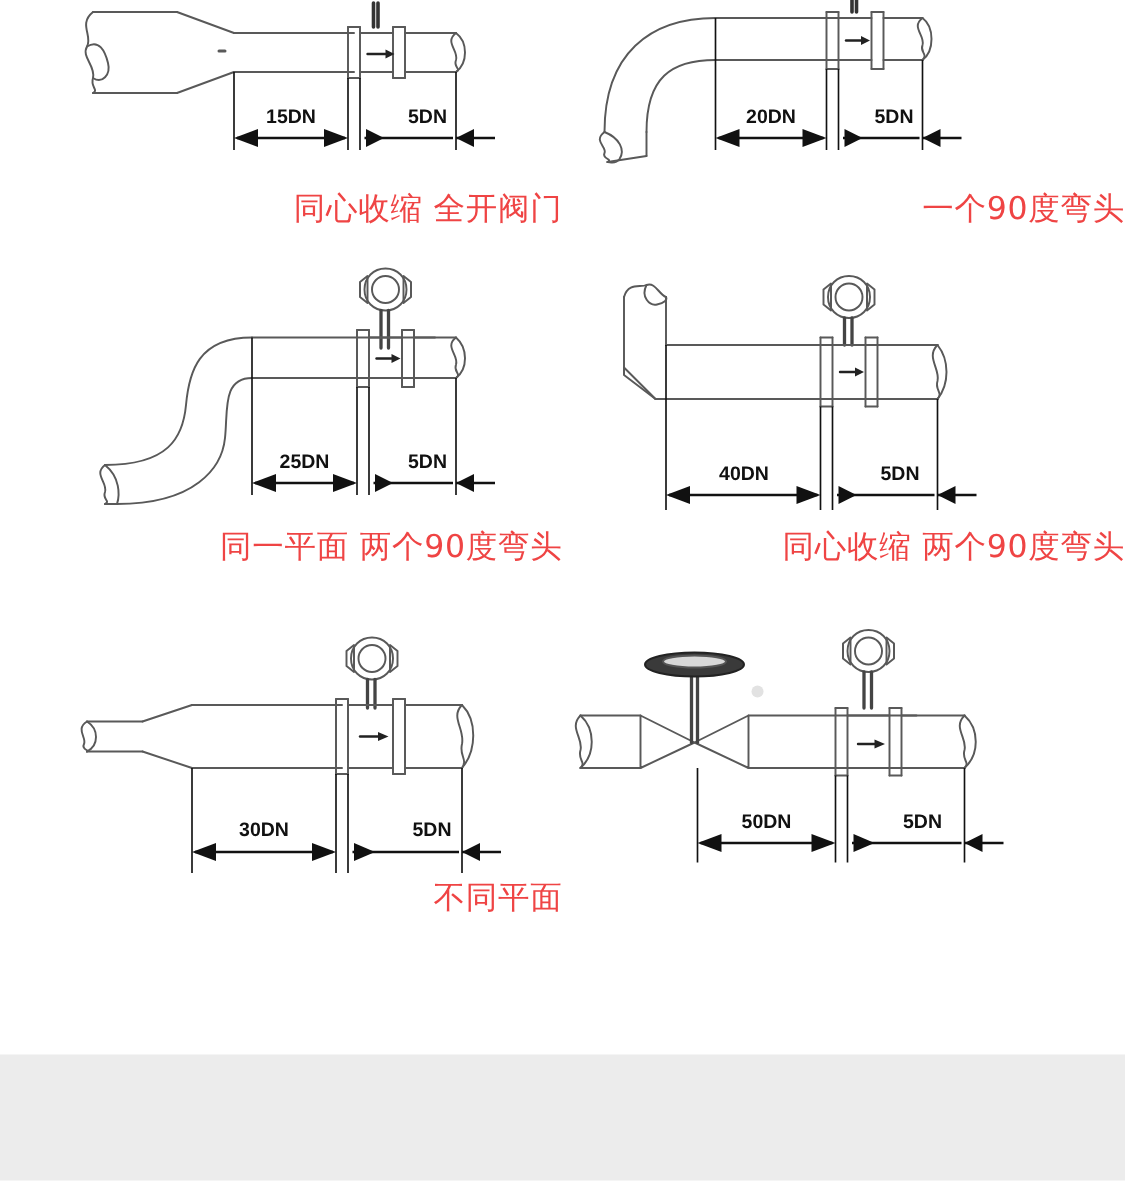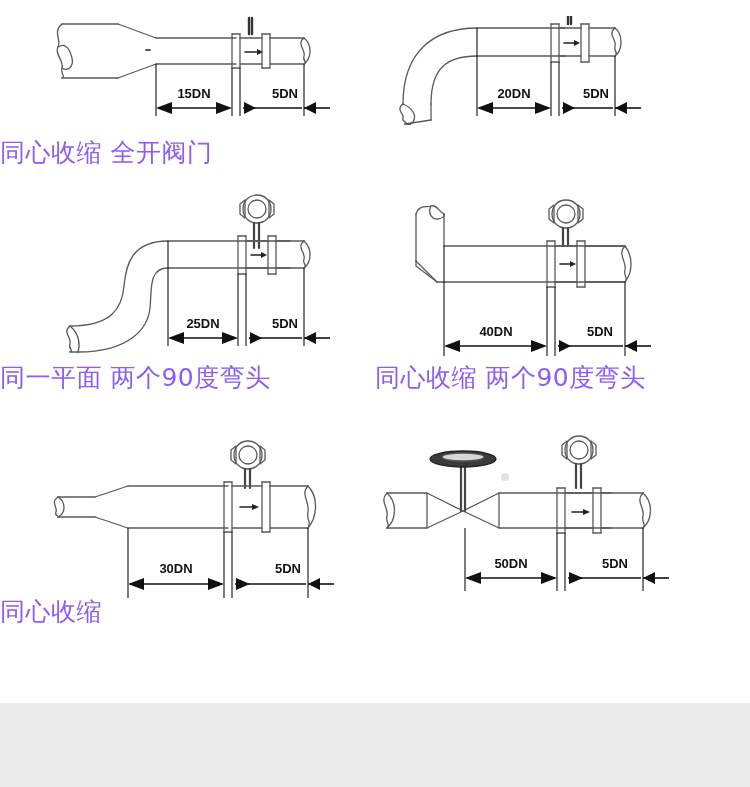--- a/index.html
+++ b/index.html
@@ -17,21 +17,21 @@
   }
   #sheet {
     position: relative;
     width: 750px;
     height: 787px;
     background: #ffffff;
   }
   .grid {
     position: absolute;
     left: 0;
-    top: 16px;
+    top: 0;
     width: 750px;
     height: 703px;
     display: grid;
     grid-template-columns: 375px 375px;
     grid-template-rows: 170px 230px 240px;
   }
   .panel {
     position: relative;
     overflow: visible;
   }
@@ -40,23 +40,23 @@
     left: 0;
     top: 0;
     width: 100%;
     height: 100%;
     display: block;
   }
   .caption {
     position: absolute;
     left: 0;
     width: 100%;
-    text-align: left;
-    color: #8b5cf6;
-    font-size: 25px;
+    text-align: right;
+    color: #ef4444;
+    font-size: 21px;
     font-family: "DejaVu Sans", "Liberation Sans", sans-serif;
     font-weight: 400;
     letter-spacing: 0.5px;
     white-space: nowrap;
   }
   .cap-r1 { bottom: 17px; }
   .cap-r2 { bottom: 22px; }
   .cap-r3 { bottom: 28px; }
   .footer-band {
     position: absolute;
@@ -192,20 +192,21 @@
           <text class="dim" x="139" y="82" text-anchor="middle">20DN</text>
         </g>
         <g>
           <line x1="187" y1="92" x2="238" y2="92" stroke="#111111" stroke-width="1.6"></line>
           <path d="M200 92 L188 86 L188 98 Z" fill="#111111"></path>
           <path d="M240 92 L252 86 L252 98 Z" fill="#111111"></path>
           <line x1="240" y1="92" x2="266" y2="92" stroke="#111111" stroke-width="1.6"></line>
           <text class="dim" x="221" y="82" text-anchor="middle">5DN</text>
         </g>
       </svg>
+      <div class="caption cap-r1">一个90度弯头</div>
     </div>
 
     <div class="panel">
       <svg class="panel-figure" viewBox="0 0 375 230">
         <g fill="none" stroke="#595959" stroke-width="1.3" stroke-linejoin="round" stroke-linecap="round">
 
           <path d="M243 23 C243 15 249 9 257 9 C265 9 271 15 271 23 C271 31 265 37 257 37 C249 37 243 31 243 23 Z"></path>
           <path d="M248 23 C248 18 252 14 257 14 C262 14 266 18 266 23 C266 28 262 32 257 32 C252 32 248 28 248 23 Z"></path>
           <path d="M240 18 L245 14 L245 32 L240 28 Z"></path>
           <path d="M274 18 L269 14 L269 32 L274 28 Z"></path>
@@ -381,21 +382,21 @@
           <text class="dim" x="176" y="157" text-anchor="middle">30DN</text>
         </g>
         <g>
           <line x1="235" y1="168" x2="306" y2="168" stroke="#111111" stroke-width="1.6"></line>
           <path d="M250 168 L236 162 L236 174 Z" fill="#111111"></path>
           <path d="M308 168 L320 162 L320 174 Z" fill="#111111"></path>
           <line x1="308" y1="168" x2="334" y2="168" stroke="#111111" stroke-width="1.6"></line>
           <text class="dim" x="288" y="157" text-anchor="middle">5DN</text>
         </g>
       </svg>
-      <div class="caption cap-r3">同心收缩</div>
+      <div class="caption cap-r3">不同平面</div>
     </div>
 
     <div class="panel">
       <svg class="panel-figure" viewBox="0 0 375 240">
         <g fill="none" stroke="#595959" stroke-width="1.3" stroke-linejoin="round" stroke-linecap="round">
 
           <path d="M190 34 C190 26 196 20 204 20 C212 20 218 26 218 34 C218 42 212 48 204 48 C196 48 190 42 190 34 Z"></path>
           <path d="M195 34 C195 29 199 25 204 25 C209 25 213 29 213 34 C213 39 209 43 204 43 C199 43 195 39 195 34 Z"></path>
           <path d="M187 29 L192 25 L192 43 L187 39 Z"></path>
           <path d="M221 29 L216 25 L216 43 L221 39 Z"></path>

